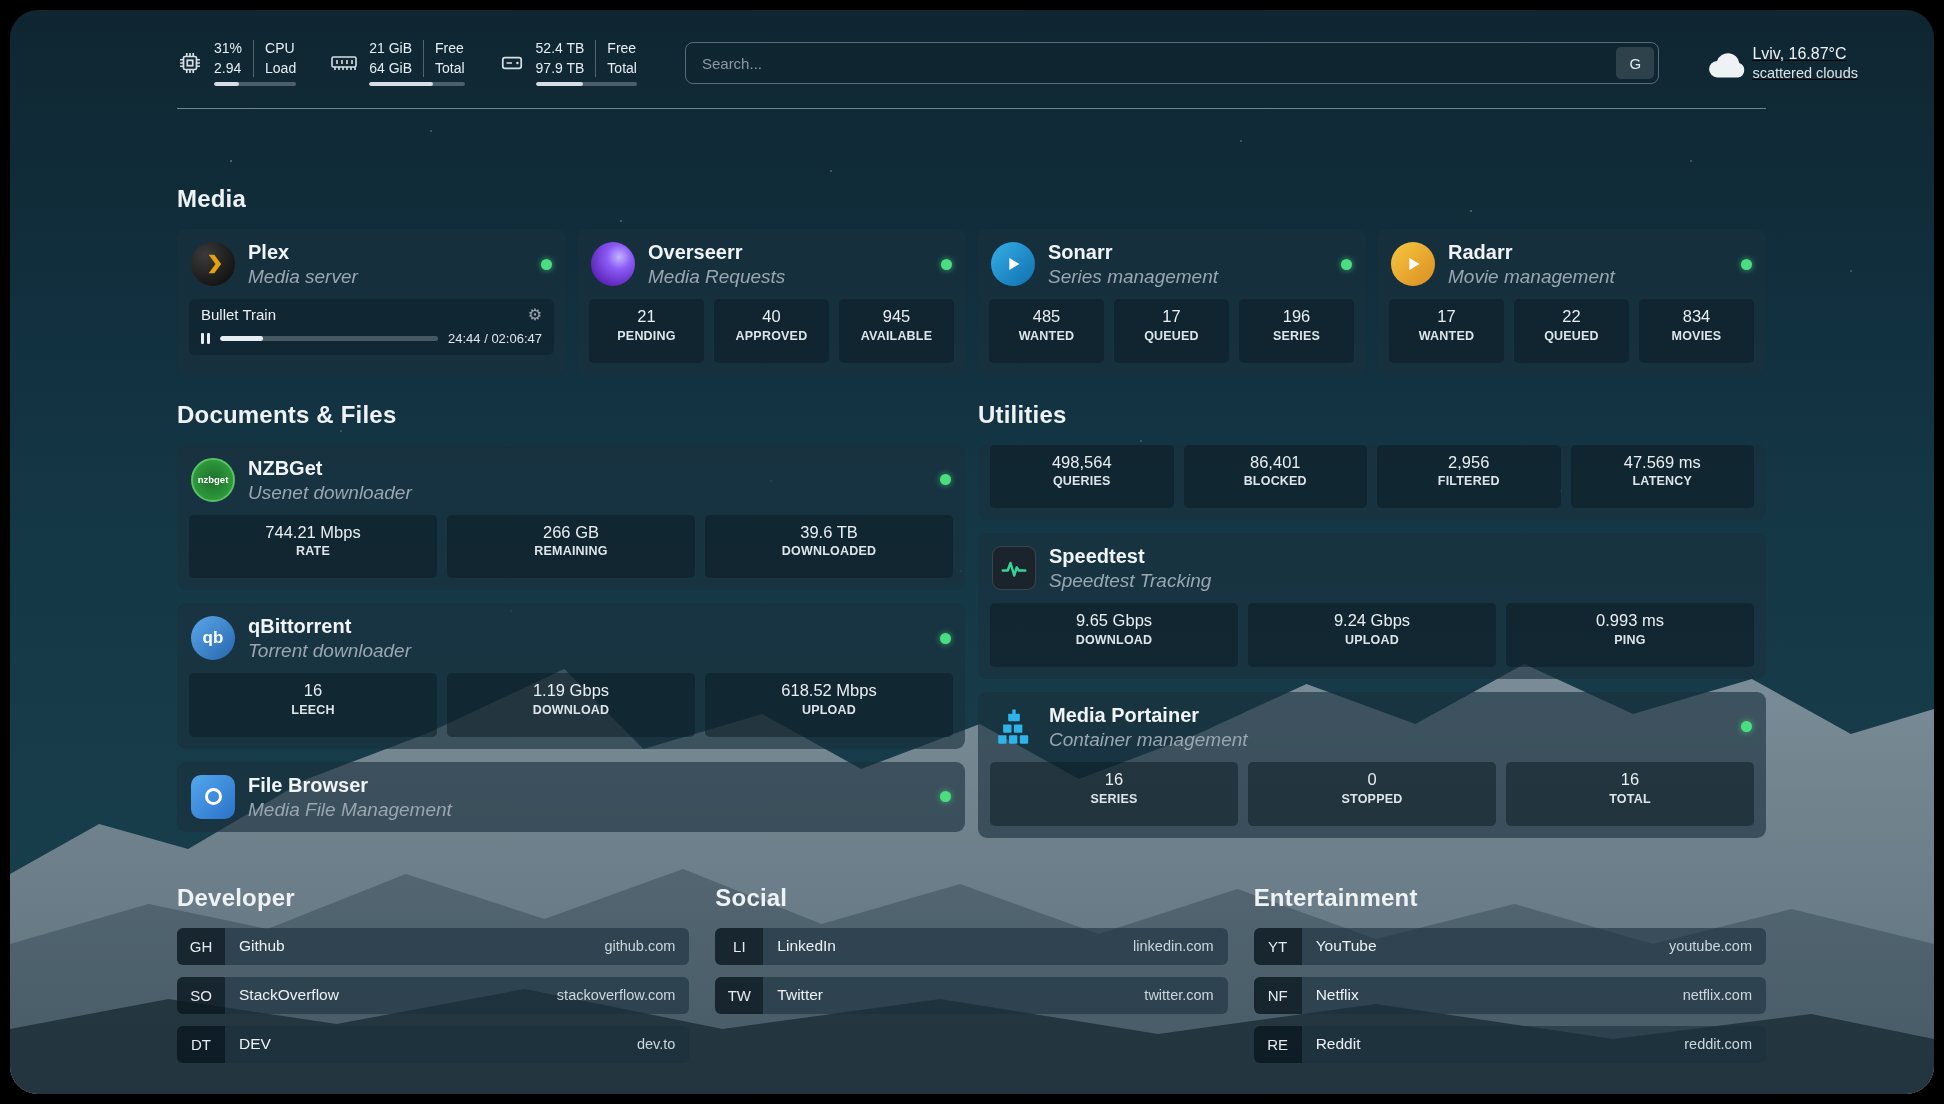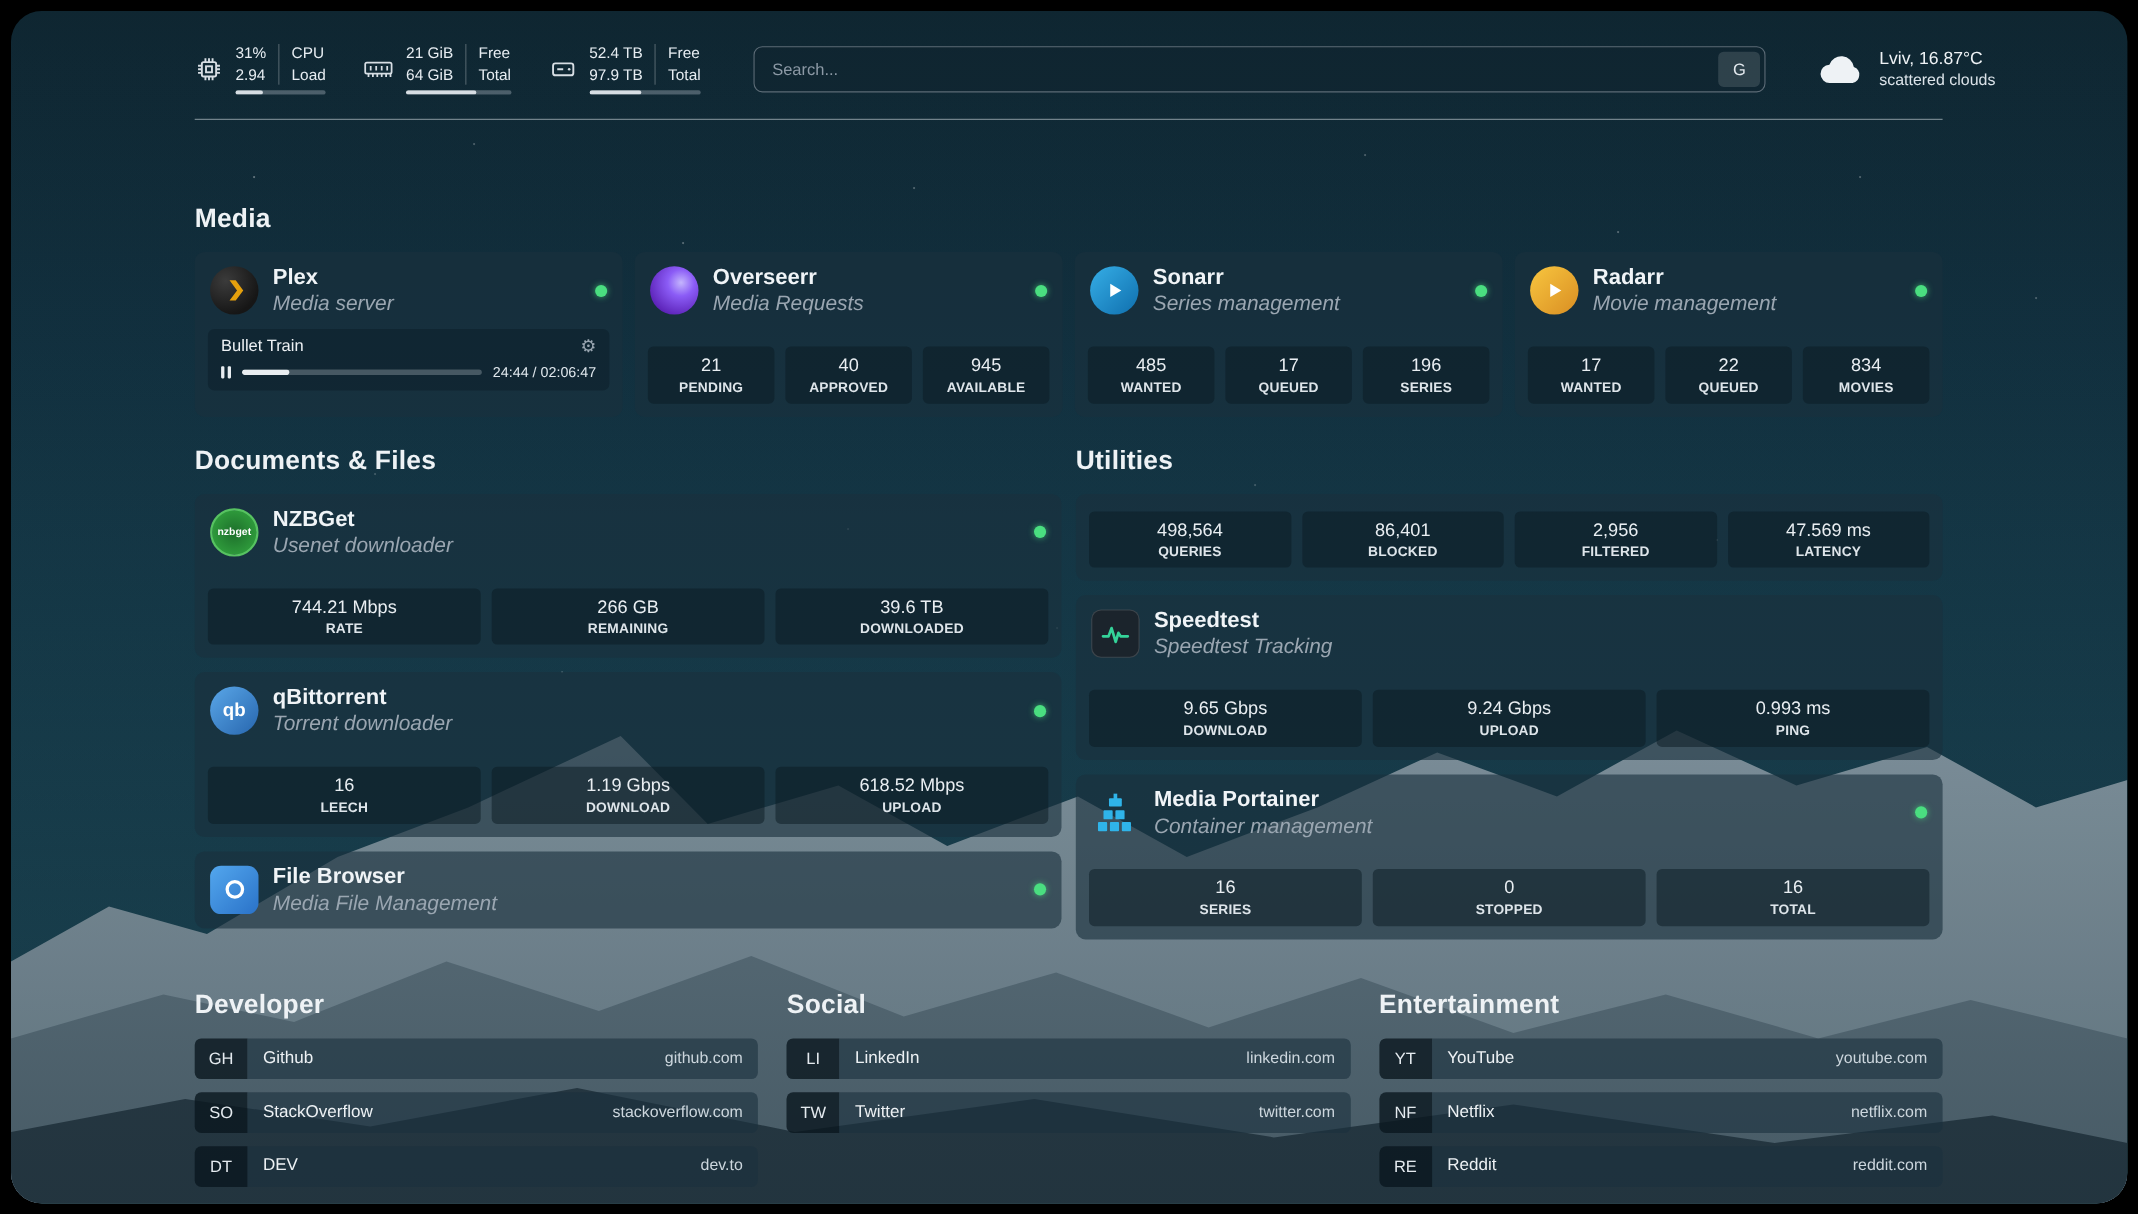--- a/index.html
+++ b/index.html
@@ -14,21 +14,21 @@
   .stars { position: absolute; top: 0; left: 0; width: 2px; height: 2px; border-radius: 50%; background: transparent;
     box-shadow: 220px 150px rgba(255,255,255,.35), 420px 120px rgba(255,255,255,.25), 610px 210px rgba(255,255,255,.3),
       820px 160px rgba(255,255,255,.28), 1010px 240px rgba(255,255,255,.3), 1230px 130px rgba(255,255,255,.25),
       1460px 200px rgba(255,255,255,.3), 1680px 150px rgba(255,255,255,.28), 1840px 260px rgba(255,255,255,.25),
       330px 420px rgba(255,255,255,.2), 760px 470px rgba(255,255,255,.22), 1130px 430px rgba(255,255,255,.2),
       1550px 480px rgba(255,255,255,.22), 950px 560px rgba(255,255,255,.18), 500px 600px rgba(255,255,255,.18);
   }
   .content { position: relative; z-index: 2; height: 100%; }
 
   
-  .topbar { display: flex; align-items: center; padding: 30px 120px 0 167px; }
+  .topbar { display: flex; align-items: center; padding: 30px 76px 0 167px; }
   .resources { display: flex; gap: 34px; align-items: center; }
   .res { display: flex; gap: 11px; align-items: center; }
   .res-icon { color: #d7dee4; display: flex; align-items: center; }
   .res-body { display: flex; flex-direction: column; }
   .res-grid { display: flex; gap: 11px; align-items: stretch; }
   .vcol { display: flex; flex-direction: column; gap: 2px; font-size: 14px; color: #e7edf2; line-height: 1.25; white-space: nowrap; }
   .vsep { width: 1px; background: rgba(255,255,255,0.28); }
   .res-bar { margin-top: 5px; height: 4px; border-radius: 2px; background: rgba(125,140,152,0.55); overflow: hidden; }
   .res-fill { height: 100%; border-radius: 2px; background: #d6dde3; }
 
@@ -37,42 +37,42 @@
     width: 100%; height: 42px; border-radius: 8px; border: 1px solid #5c6b76;
     background: rgba(16,37,48,0.55); color: #e7edf2; font-size: 15px; padding: 0 56px 0 16px; outline: none;
     font-family: "Liberation Sans", sans-serif;
   }
   .searchwrap input::placeholder { color: #8c99a5; }
   .search-provider {
     position: absolute; top: 5px; right: 5px; bottom: 5px; width: 38px; border-radius: 5px;
     background: rgba(255,255,255,0.13); color: #e3e9ee; font-size: 15px;
     display: flex; align-items: center; justify-content: center; cursor: pointer;
   }
-  .weather { display: flex; align-items: flex-start; gap: 11px; }
+  .weather { display: flex; align-items: center; gap: 1px; text-decoration: underline; }
   .weather-lines { display: flex; flex-direction: column; gap: 2px; }
   .weather-loc { font-size: 16px; color: #eef2f5; }
   .weather-cond { font-size: 14.5px; color: #dbe3e9; }
   .divider { margin: 22px 168px 0 167px; border-top: 1px solid rgba(232,239,244,0.45); }
 
   
   .section-title { font-size: 24px; font-weight: 600; color: #eef2f5; margin-bottom: 16px; letter-spacing: .2px; }
   .media { margin: 76px 168px 0 167px; }
   .media-grid { display: grid; grid-template-columns: repeat(4, 1fr); gap: 11px; }
   .mid { display: grid; grid-template-columns: 1fr 1fr; gap: 13px; margin: 26px 168px 0 167px; align-items: start; }
   .col .card + .card { margin-top: 13px; }
 
   .card { background: rgba(26,49,61,0.62); border-radius: 9px; overflow: hidden; }
   .card-head { display: flex; align-items: center; gap: 13px; padding: 11px 14px; }
   .svc-icon { width: 44px; height: 44px; flex: none; display: flex; align-items: center; justify-content: center; }
   .svc-meta { min-width: 0; }
   .svc-name { font-size: 20px; font-weight: 600; color: #f0f4f7; line-height: 1.2; }
   .svc-desc { font-size: 19px; color: #9aa6b1; margin-top: 2px; font-style: italic; }
   .dot { width: 11px; height: 11px; border-radius: 50%; margin-left: auto; box-shadow: 0 0 6px rgba(74,222,128,.7); }
   .stats { display: flex; gap: 10px; margin: 0 12px 12px; }
-  .stat { flex: 1; background: rgba(10,25,34,0.5); border-radius: 5px; text-align: center; padding: 7px 4px 8px; margin-top: 16px; }
+  .stat { flex: 1; background: rgba(10,25,34,0.5); border-radius: 5px; text-align: center; padding: 7px 4px 20px; }
   .stat-value { font-size: 16.5px; color: #e9eef2; line-height: 1.25; white-space: nowrap; }
   .stat-label { font-size: 12.5px; font-weight: 700; color: #dee5ea; margin-top: 2px; letter-spacing: .2px; }
 
   
   .player { margin: 0 12px 12px; background: rgba(10,26,35,0.42); border-radius: 6px; padding: 7px 12px 9px; }
   .player-top { display: flex; align-items: center; }
   .player-title { font-size: 15px; color: #edf1f4; }
   .gear { margin-left: auto; color: #9aa6b1; font-size: 16px; line-height: 1; cursor: pointer; font-family: "DejaVu Sans", sans-serif; }
   .player-row { display: flex; align-items: center; gap: 10px; margin-top: 8px; }
   .pause { display: flex; gap: 3px; cursor: pointer; }

